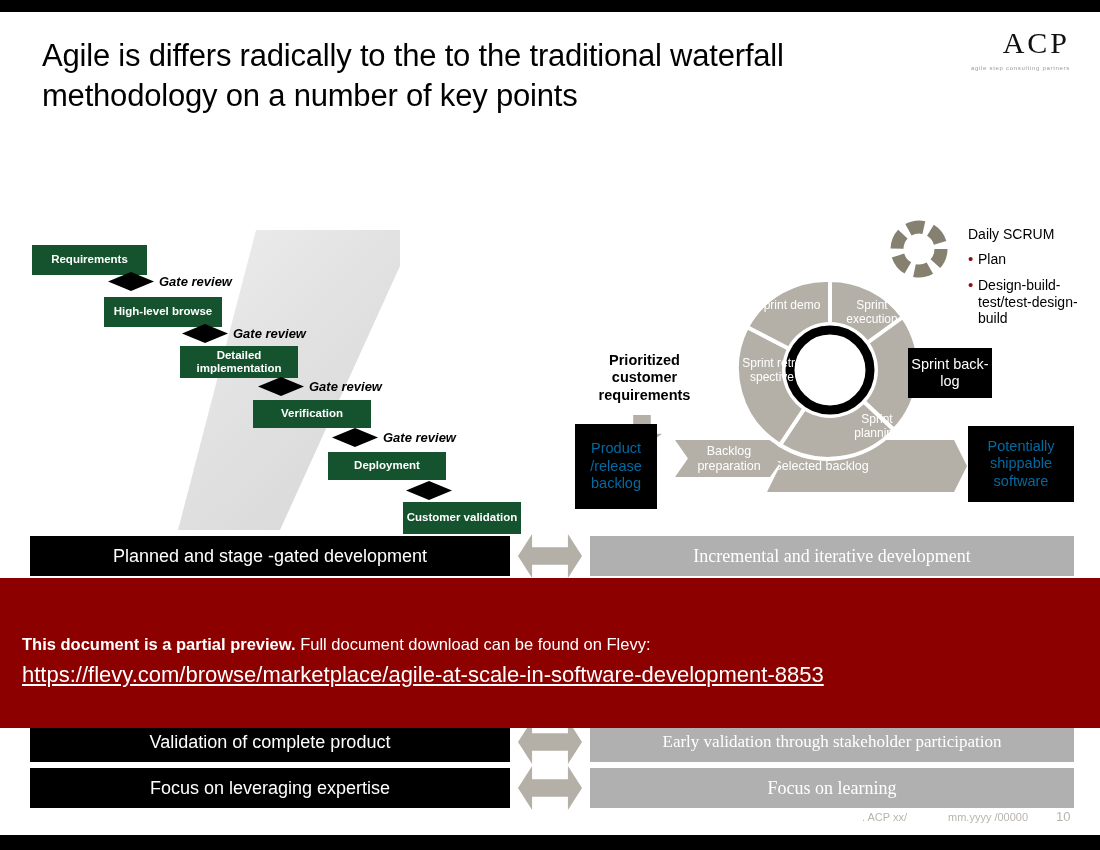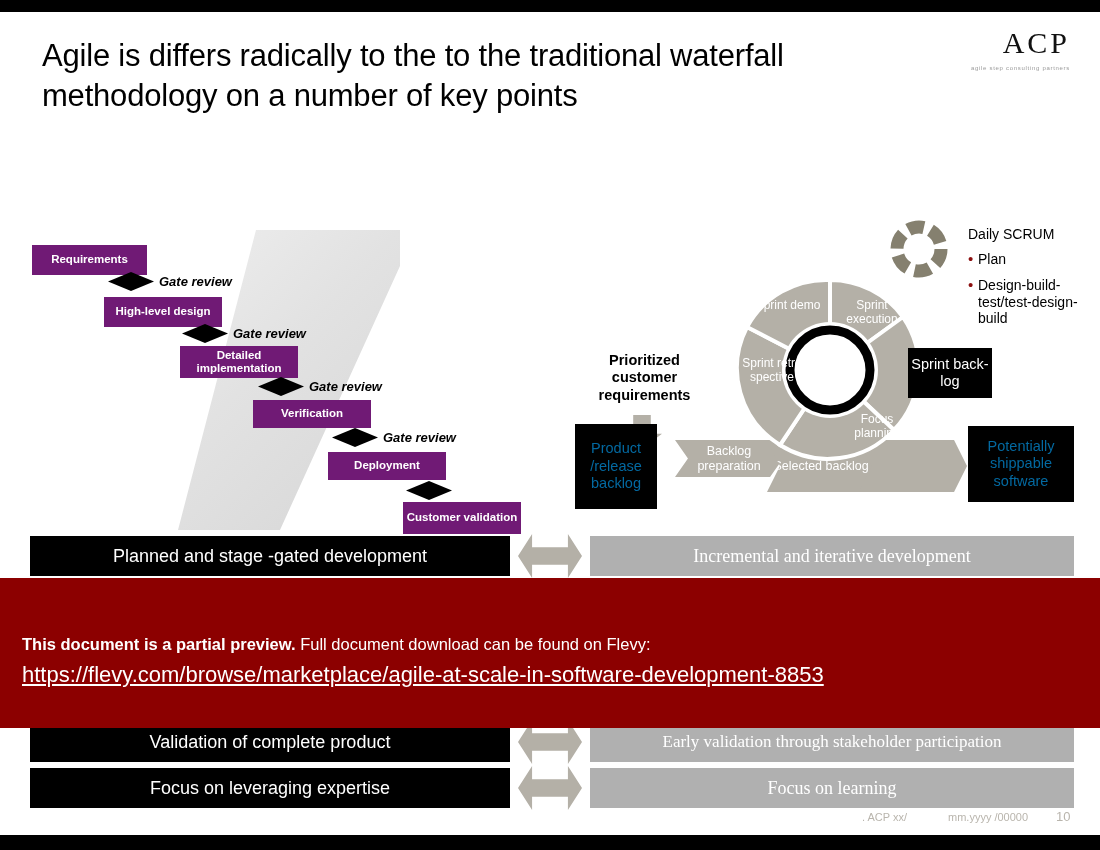--- a/index.html
+++ b/index.html
@@ -14,21 +14,21 @@
   .logo{position:absolute;right:30px;top:28px;width:150px;text-align:right;}
   .logo-mark{font-family:"Liberation Serif",serif;font-size:30px;letter-spacing:3px;color:#111;line-height:1;}
   .logo-tag{font-size:6px;color:#9a9a9a;letter-spacing:0.7px;margin-top:7px;white-space:nowrap;}
 
   
   .wf{position:absolute;left:0;top:200px;width:540px;height:340px;}
   .wf-arrow{position:absolute;left:100px;top:30px;width:300px;height:300px;
      background:linear-gradient(135deg,#f2f2f2 0%,#e2e2e2 50%,#d6d6d6 100%);
      clip-path:polygon(52% 0%,100% 0%,100% 12%,60% 100%,72% 100%,42% 128%,14% 100%,26% 100%);
      transform:rotate(0deg);}
-  .wf-box{position:absolute;background:#701a75;color:#fff;font-size:11.5px;font-weight:bold;
+  .wf-box{position:absolute;background:#14532d;color:#fff;font-size:11.5px;font-weight:bold;
      display:flex;align-items:center;justify-content:center;text-align:center;line-height:1.15;}
   .gate{position:absolute;display:flex;align-items:center;}
   .diamond{width:46px;height:19px;background:#000;clip-path:polygon(50% 0%,100% 50%,50% 100%,0% 50%);}
   .gate-lbl{font-size:13px;font-style:italic;font-weight:bold;color:#000;margin-left:5px;white-space:nowrap;}
 
   
   .ag{position:absolute;left:560px;top:200px;width:540px;height:340px;}
   .prio{position:absolute;left:22px;top:152px;width:125px;text-align:center;font-size:14.5px;line-height:1.2;color:#000;font-weight:bold;}
   .down-arrow{position:absolute;left:62px;top:215px;width:40px;height:34px;background:#b4b0a7;
      clip-path:polygon(28% 0%,72% 0%,72% 55%,100% 55%,50% 100%,0% 55%,28% 55%);}
@@ -91,21 +91,21 @@
   <div class="wf">
     <div class="wf-arrow"></div>
 
     <div class="wf-box" style="left:32px;top:45px;width:115px;height:30px;">Requirements</div>
 
     <div class="gate" style="left:108px;top:72px;">
       <div class="diamond"></div>
       <div class="gate-lbl">Gate review</div>
     </div>
 
-    <div class="wf-box" style="left:104px;top:97px;width:118px;height:30px;">High-level design</div>
+    <div class="wf-box" style="left:104px;top:97px;width:118px;height:30px;">High-level browse</div>
 
     <div class="gate" style="left:182px;top:124px;">
       <div class="diamond"></div>
       <div class="gate-lbl">Gate review</div>
     </div>
 
     <div class="wf-box" style="left:180px;top:146px;width:118px;height:32px;">Detailed implementation</div>
 
     <div class="gate" style="left:258px;top:177px;">
       <div class="diamond"></div>
@@ -147,21 +147,21 @@
           <path d="M95 95 L168 42 A90 90 0 0 1 159 155 Z"></path>
           <path d="M95 95 L159 155 A90 90 0 0 1 45 170 Z"></path>
           <path d="M95 95 L45 170 A90 90 0 0 1 12 52 Z"></path>
           <path d="M95 95 L12 52 A90 90 0 0 1 95 5 Z"></path>
         </g>
         <circle cx="95" cy="95" r="48" fill="#ffffff"></circle>
         <circle cx="95" cy="95" r="40" fill="none" stroke="#000000" stroke-width="9"></circle>
       </svg>
       <div class="wheel-lbl" style="left:18px;top:24px;width:70px;">Sprint demo</div>
       <div class="wheel-lbl" style="left:100px;top:24px;width:74px;">Sprint execution</div>
-      <div class="wheel-lbl" style="left:106px;top:138px;width:72px;">Focus planning</div>
+      <div class="wheel-lbl" style="left:106px;top:138px;width:72px;">Sprint planning</div>
       <div class="wheel-lbl" style="left:2px;top:82px;width:70px;">Sprint retro spective</div>
     </div>
 
     <div class="scrum-circle">
       <svg width="62" height="62" viewBox="0 0 62 62">
         <g fill="none" stroke="#85806f" stroke-width="13">
           <circle cx="31" cy="31" r="22" stroke-dasharray="16 7"></circle>
         </g>
       </svg>
     </div>

